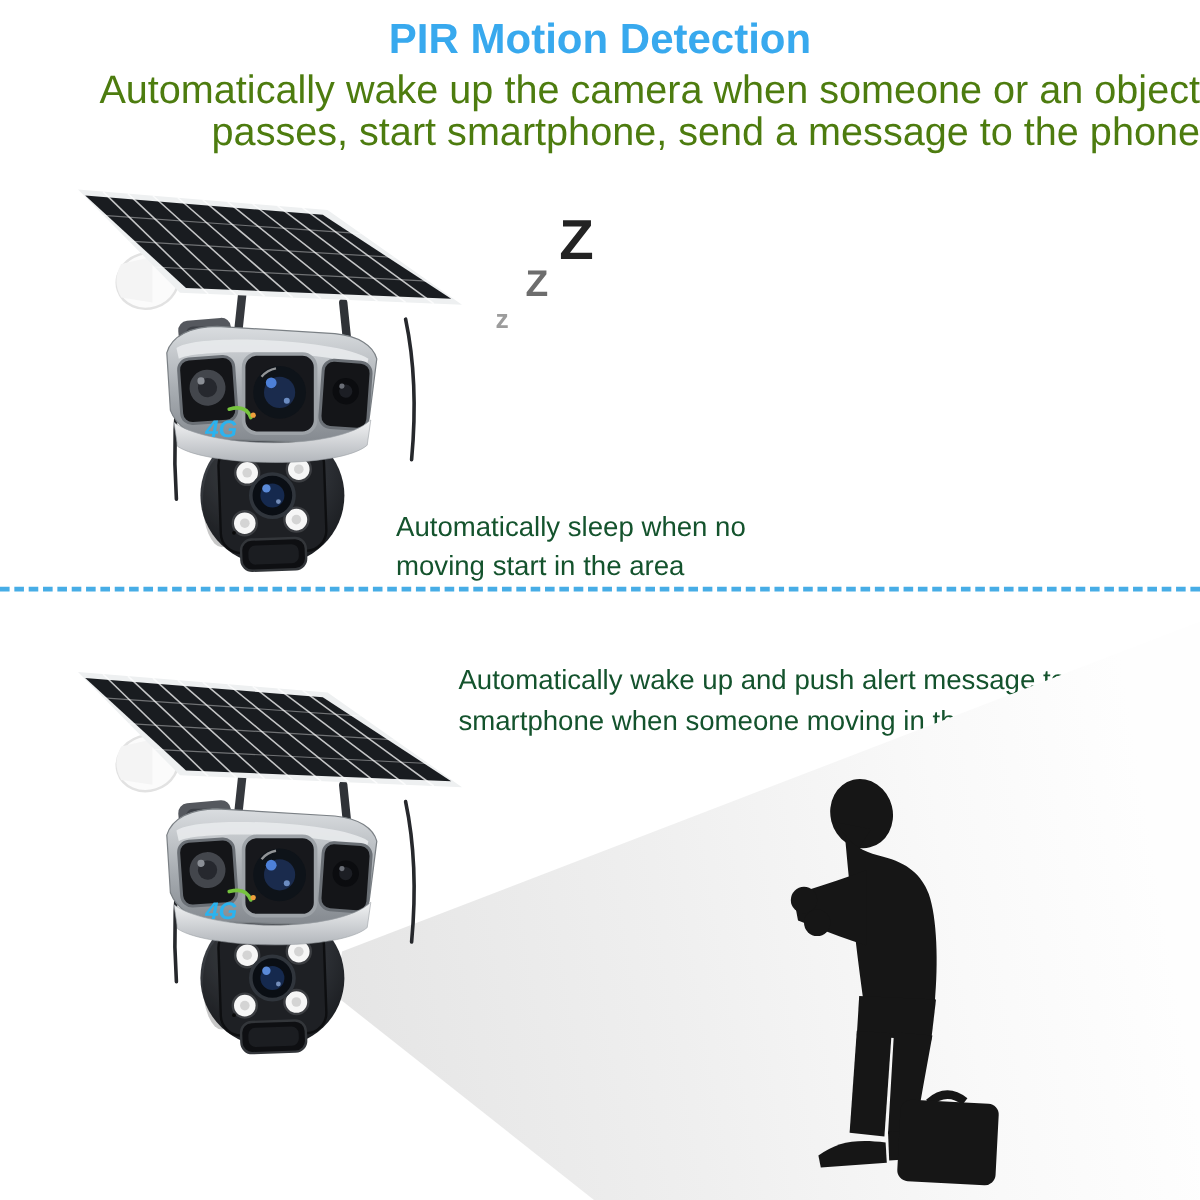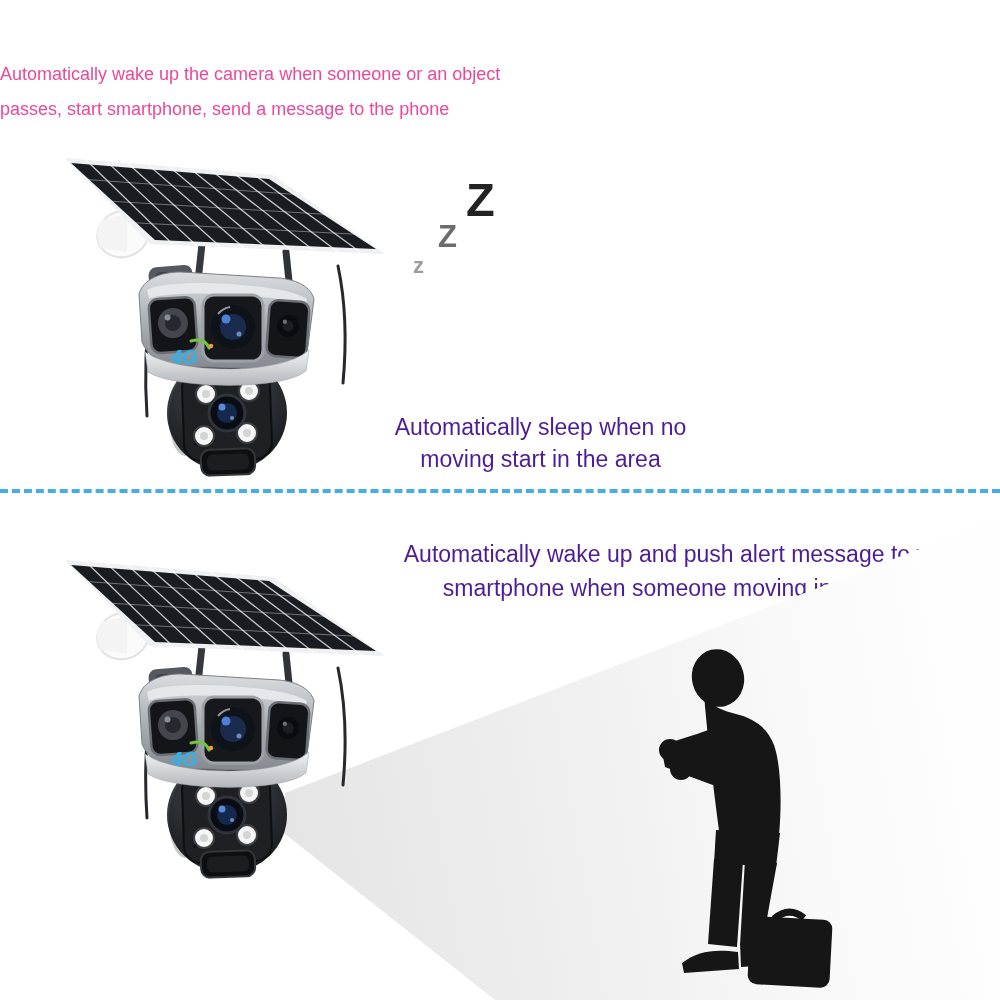--- a/index.html
+++ b/index.html
@@ -1,23 +1,23 @@
 <!DOCTYPE html>
 <html><head>
 <meta charset="utf-8">
 <style>
   html,body{margin:0;padding:0;background:#fff;}
   .page{position:relative;width:1000px;height:1000px;background:#ffffff;overflow:hidden;
         font-family:"Liberation Sans", sans-serif;}
   .abs{position:absolute;}
   .page-title{left:0;right:0;top:12px;text-align:center;font-size:35px;font-weight:700;
               color:#38a9ee;line-height:42px;margin:0;}
-  .subtitle{left:0;right:0;top:57px;text-align:left;font-size:18px;line-height:35px;
-            color:#ec4899;margin:0;}
-  .caption{text-align:center;font-size:23px;color:#4c1d95;margin:0;}
+  .subtitle{left:0;right:0;top:57px;text-align:right;font-size:33px;line-height:35px;
+            color:#4d7c0f;margin:0;}
+  .caption{font-size:23px;color:#14532d;margin:12px;}
   .caption.sleep{left:318px;width:445px;top:411px;line-height:32px;}
   .caption.wake{left:370px;width:625px;top:537px;line-height:34px;}
   .zzz{line-height:1;font-weight:800;}
   .z-large{left:466px;top:176px;font-size:47px;color:#232323;}
   .z-medium{left:438px;top:221px;font-size:31px;color:#6d6d6d;font-weight:700;}
   .z-small{left:413px;top:255px;font-size:22px;color:#9c9c9c;font-weight:700;}
   .section-divider{left:0;top:489px;width:1000px;height:0;border-top:4px dashed #47ade6;}
   svg.layer{position:absolute;display:block;}
 </style>
 </head>
@@ -136,20 +136,21 @@
 
       <g>
         <path d="M90,204 C120,226 226,228 254,202 L251,223 C228,243 118,241 93,224 Z" fill="url(#bandGrad)" stroke="#9aa0a5" stroke-width="0.5"></path>
         <text x="116" y="216" font-size="20" font-style="italic" font-weight="800" font-family="Liberation Sans, sans-serif" fill="#2bb3ef">4G</text>
         <path d="M136,193 q14,-4 18,7" stroke="#76c33e" stroke-width="3" fill="none" stroke-linecap="round"></path>
         <circle cx="156" cy="198" r="2.2" fill="#f0a03c"></circle>
       </g>
     </symbol>
   </svg>
 
+  <h1 class="abs page-title" style="color: rgb(56, 169, 238);">PIR Motion Detection</h1>
   <p class="abs subtitle"><span>Automatically wake up the camera when someone or an object</span><br><span>passes, start smartphone, send a message to the phone</span></p>
 
   <svg class="layer" style="left:55px;top:148px" width="340" height="335" viewBox="0 0 340 335">
     <use href="#cam-symbol"></use>
   </svg>
   <span class="abs zzz z-large">Z</span>
   <span class="abs zzz z-medium">Z</span>
   <span class="abs zzz z-small">z</span>
   <p class="abs caption sleep"><span>Automatically sleep when no</span><br><span>moving start in the area</span></p>
 

